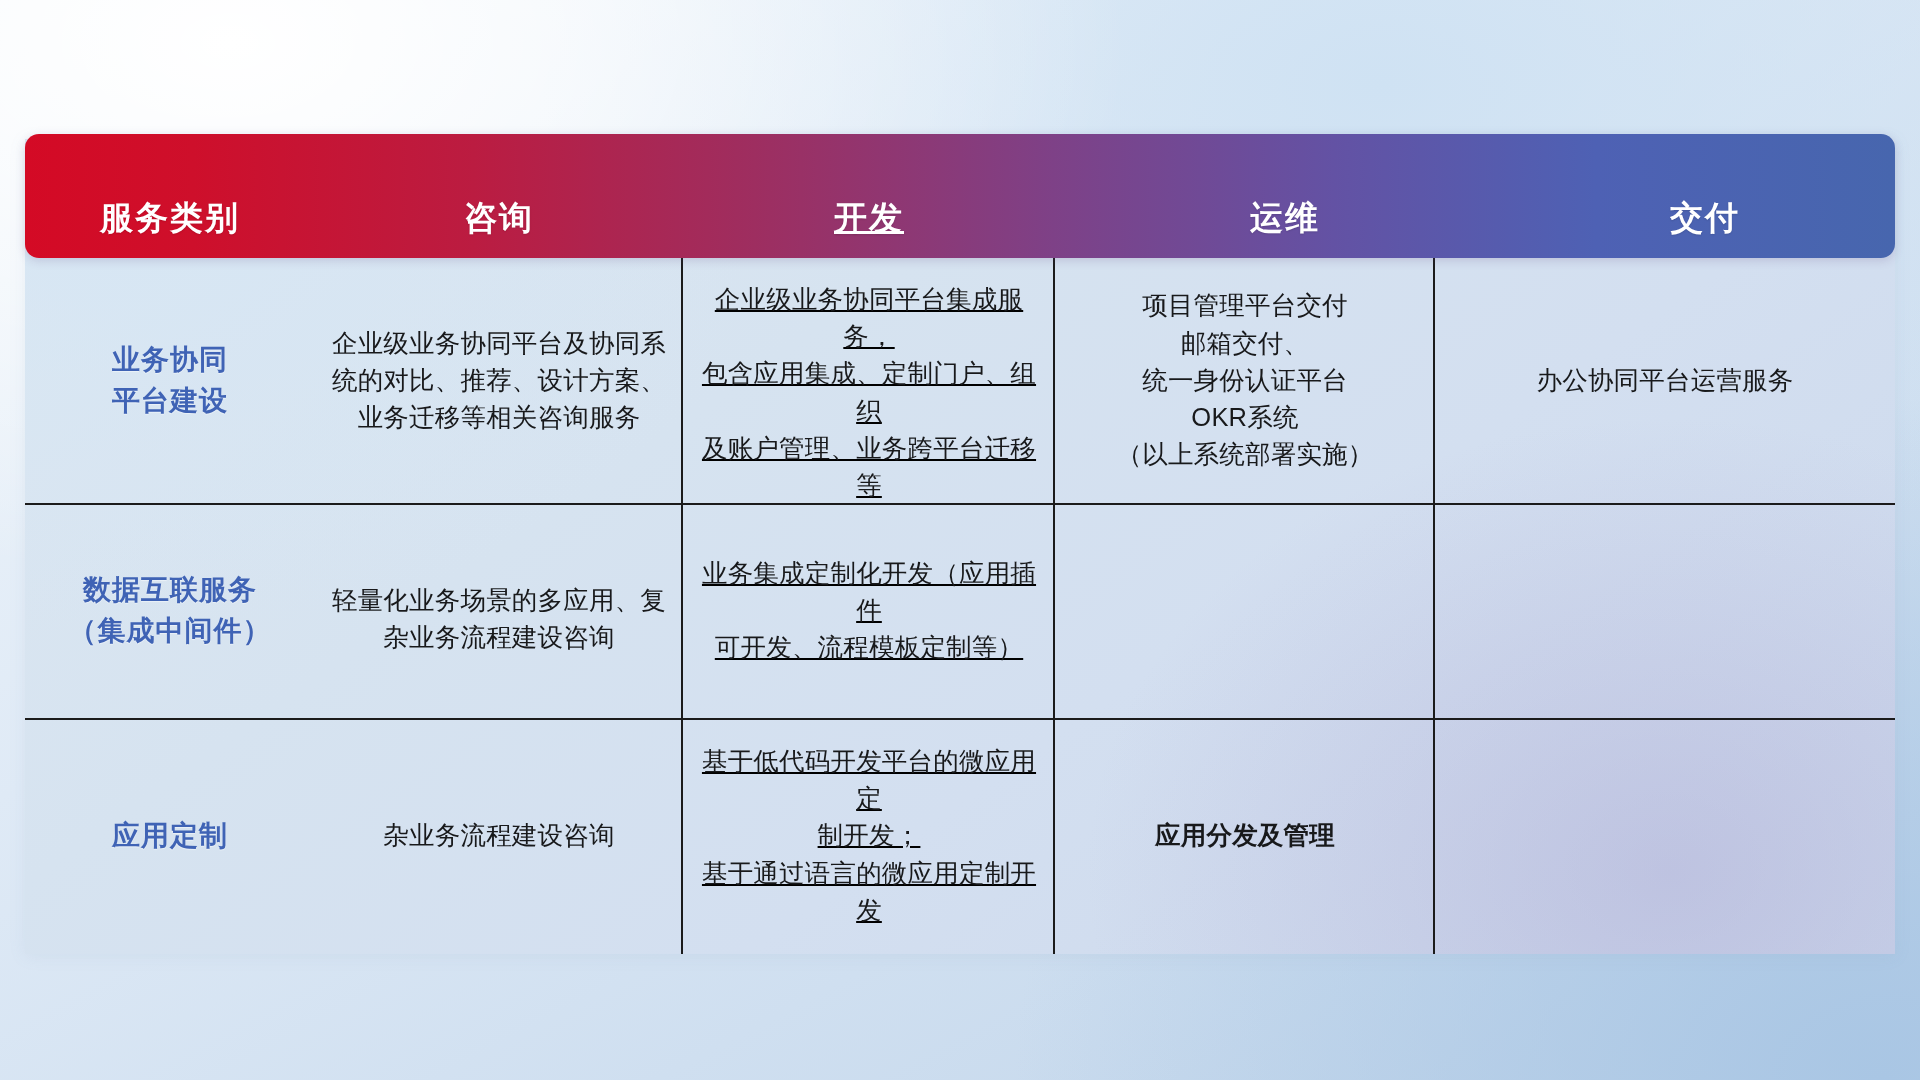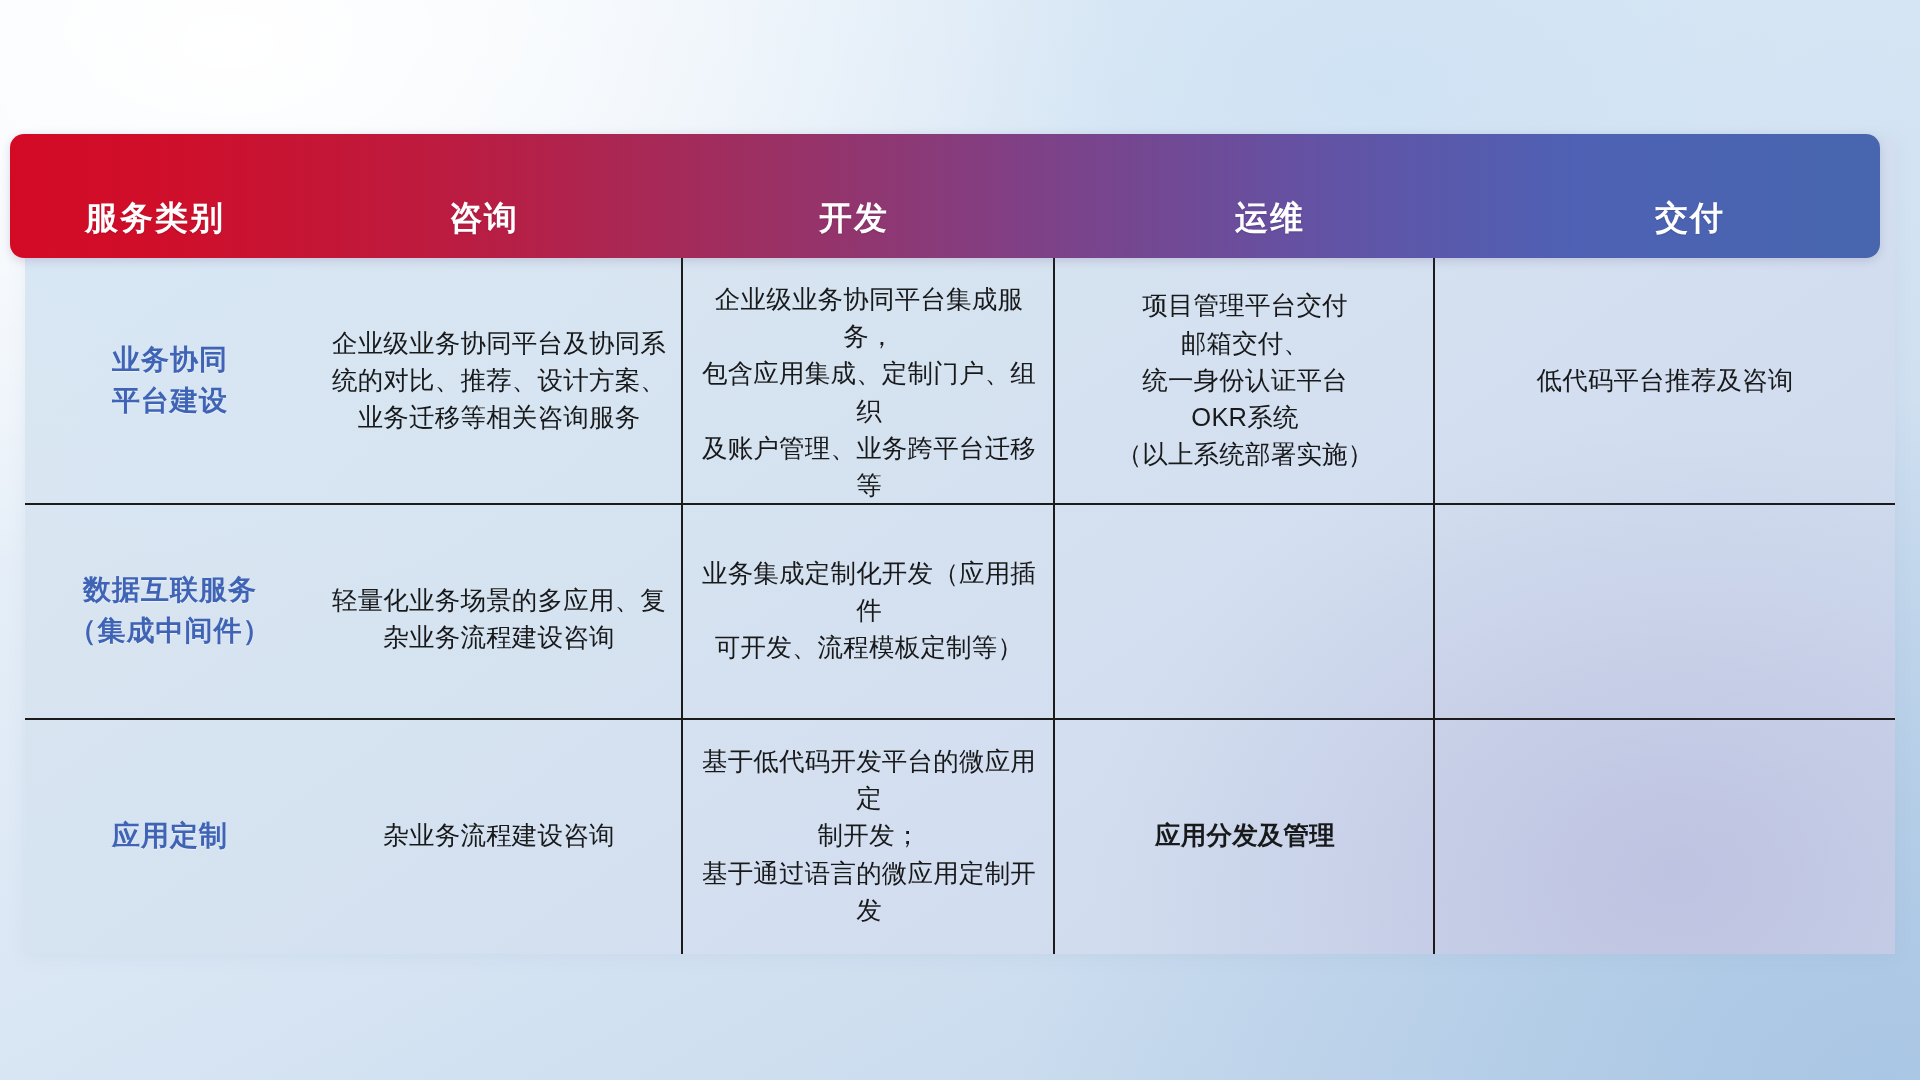--- a/index.html
+++ b/index.html
@@ -23,21 +23,21 @@
     position:absolute;left:25px;top:139px;width:1870px;height:815px;
     background:
       radial-gradient(ellipse 900px 700px at 88% 90%, rgba(166,160,206,0.40) 0%, rgba(166,160,206,0) 65%),
       radial-gradient(ellipse 900px 600px at 6% 10%, rgba(214,230,244,0.85) 0%, rgba(214,230,244,0) 70%),
       linear-gradient(145deg,#dde8f2 0%,#d6e3f0 35%,#d3dff0 62%,#ccd8ec 100%);
     box-shadow:0 2px 16px rgba(120,150,180,0.10);
   }
 
   
   .head-bar{
-    position:absolute;left:10px;top:134px;width:1870px;height:124px;
+    position:absolute;left:25px;top:134px;width:1870px;height:124px;
     border-radius:14px;
     background:linear-gradient(90deg,
       #d40a25 0%,
       #ce0f2b 9%,
       #bb1c41 24%,
       #9e2e60 39%,
       #7e4187 55%,
       #6352a4 70%,
       #4e61b4 84%,
       #4766ae 100%);
@@ -48,21 +48,21 @@
   .head-cell{
     color:#ffffff;font-weight:bold;font-size:33px;letter-spacing:2px;
     text-align:center;padding-bottom:17px;
     text-shadow:0 1px 2px rgba(0,0,0,0.12);
     white-space:nowrap;
   }
 
   
   .c0{width:290px;}
   .c1{width:368px;}
-  .c2{width:372px;}
+  .c2{width:372px;text-decoration:underline;}
   .c3{width:380px;}
   .c4{width:460px;}
 
   
   .body-grid{
     position:absolute;left:25px;top:258px;width:1870px;height:696px;
     display:flex;flex-direction:column;
   }
   .row{display:flex;position:relative;}
   .r1{height:245px;}
@@ -124,21 +124,21 @@
 及账户管理、业务跨平台迁移等</div>
       </div>
       <div class="cell c3 vline">
         <div class="txt" style="white-space: pre-line;">项目管理平台交付
 邮箱交付、
 统一身份认证平台
 OKR系统
 （以上系统部署实施）</div>
       </div>
       <div class="cell c4">
-        <div class="txt" style="white-space: pre-line;">低代码平台推荐及咨询</div>
+        <div class="txt" style="white-space: pre-line;">办公协同平台运营服务</div>
       </div>
     </div>
 
     <div class="row r2">
       <div class="cell c0">
         <div class="cat" style="white-space: pre-line;">数据互联服务
 （集成中间件）</div>
       </div>
       <div class="cell c1 vline">
         <div class="txt" style="white-space: pre-line; margin-top: 17px;">轻量化业务场景的多应用、复

